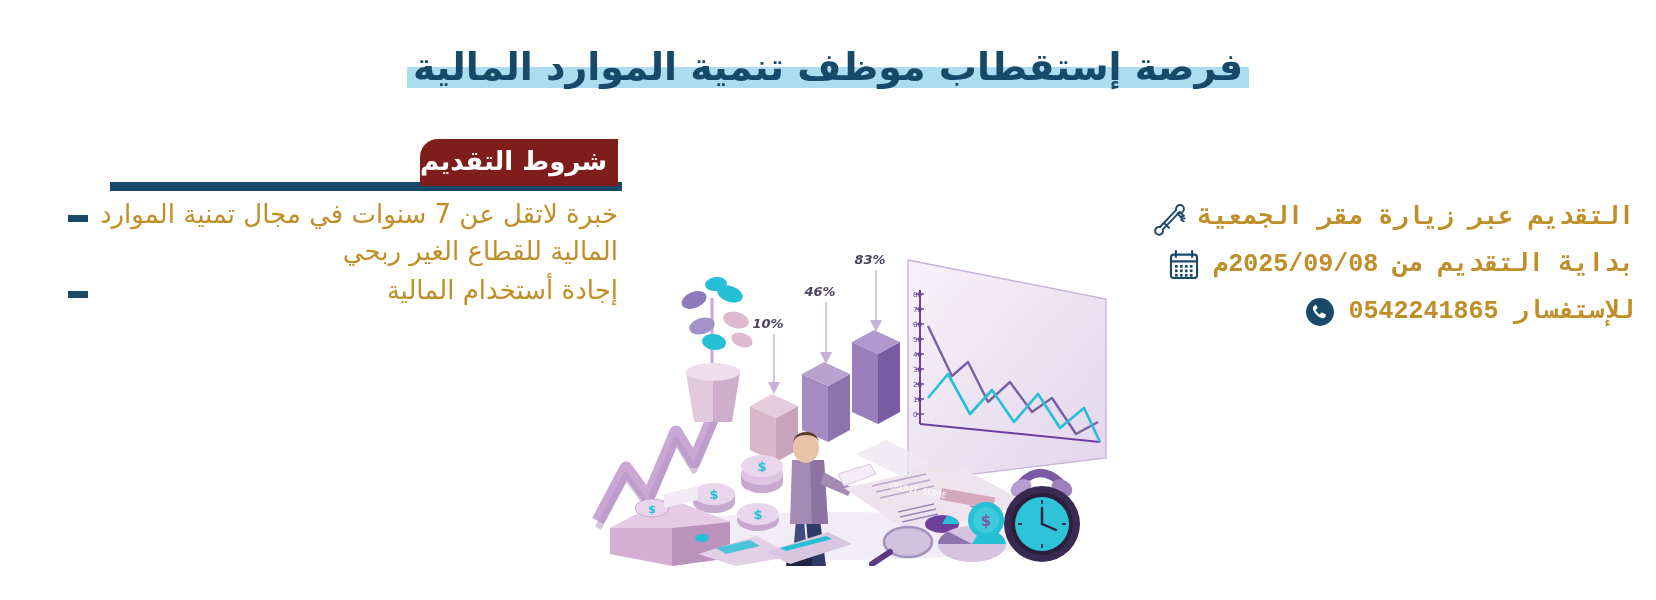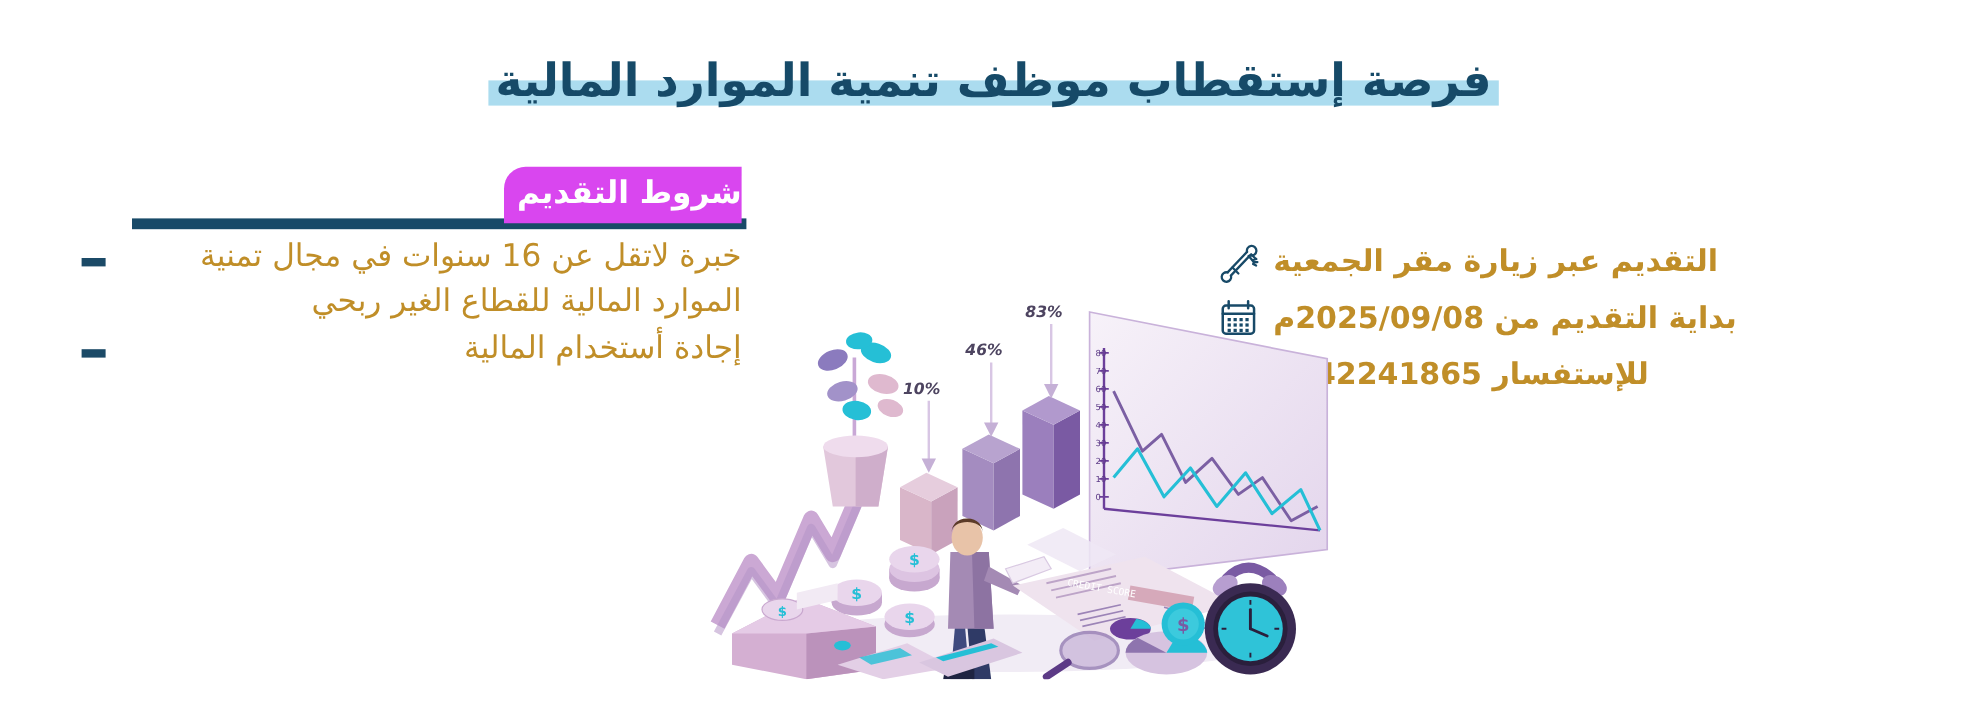--- a/index.html
+++ b/index.html
@@ -23,22 +23,22 @@
   }
   .title-text{
     position:relative;z-index:1;
     font-size:38px;font-weight:bold;color:#164a68;
     line-height:1.25;letter-spacing:0px;white-space:nowrap;
   }
 
   
   .badge{
     position:absolute;left:420px;top:139px;width:198px;height:47px;
-    background:#d946ef;border-top-left-radius:18px;
-    display:flex;align-items:center;justify-content:flex-start;
+    background:#7f1d1d;border-top-left-radius:18px;
+    display:flex;align-items:center;justify-content:flex-end;
   }
   .badge-text{
     color:#ffffff;font-size:26px;font-weight:bold;line-height:1;
     padding-bottom:3px;
   }
   .rule{
     position:absolute;left:110px;top:182px;width:512px;height:9px;
     background:#184a68;
   }
 
@@ -56,21 +56,21 @@
     margin-top:19px;margin-left:10px;
   }
   .cond-text{
     flex:1 1 auto;color:#c08e28;font-size:26px;line-height:1.42;
     font-weight:500;text-align:right;
   }
 
   
   .contact{
     position:absolute;right:22px;top:200px;width:620px;
-    display:flex;flex-direction:column;gap:11px;align-items:flex-end;
+    display:flex;flex-direction:column;gap:11px;align-items:flex-start;font-family:Liberation Mono, monospace;
   }
   .contact-row{
     display:flex;flex-direction:row;align-items:center;
     justify-content:flex-end;gap:11px;
   }
   .contact-text{
     color:#c08e28;font-size:25px;font-weight:bold;line-height:1.2;
     white-space:nowrap;
   }
   .c-icon{flex:0 0 auto;width:36px;height:36px;display:block;}
@@ -92,21 +92,21 @@
   </div>
 
   <div class="rule"></div>
   <div class="badge">
     <span class="badge-text">شروط التقديم</span>
   </div>
 
   <div class="conditions">
     <div class="cond-row">
       <span class="bullet"></span>
-      <span class="cond-text">خبرة لاتقل عن 16 سنوات في مجال تمنية الموارد المالية للقطاع الغير ربحي</span>
+      <span class="cond-text">خبرة لاتقل عن 7 سنوات في مجال تمنية الموارد المالية للقطاع الغير ربحي</span>
     </div>
     <div class="cond-row">
       <span class="bullet"></span>
       <span class="cond-text">إجادة أستخدام المالية</span>
     </div>
   </div>
 
   <div class="contact">
 
     <div class="contact-row">

